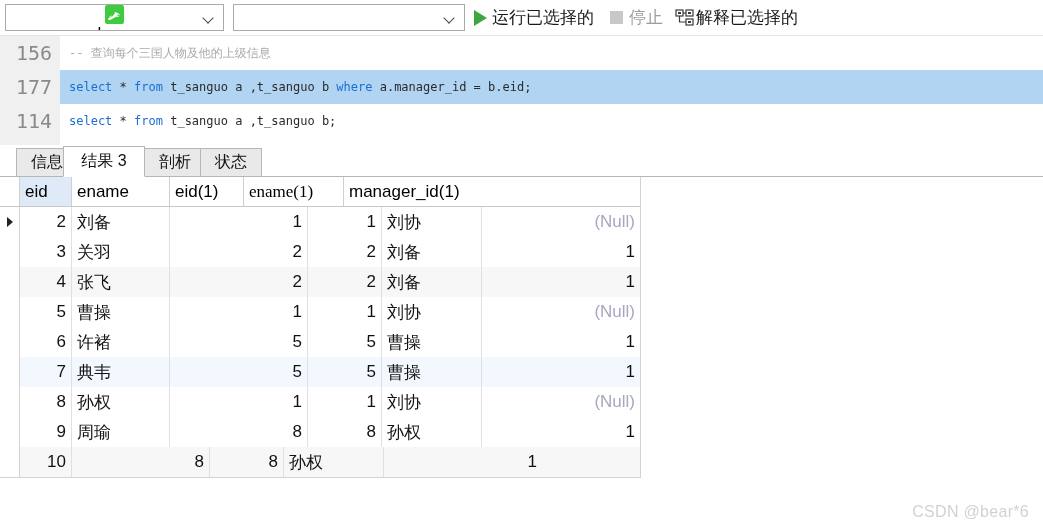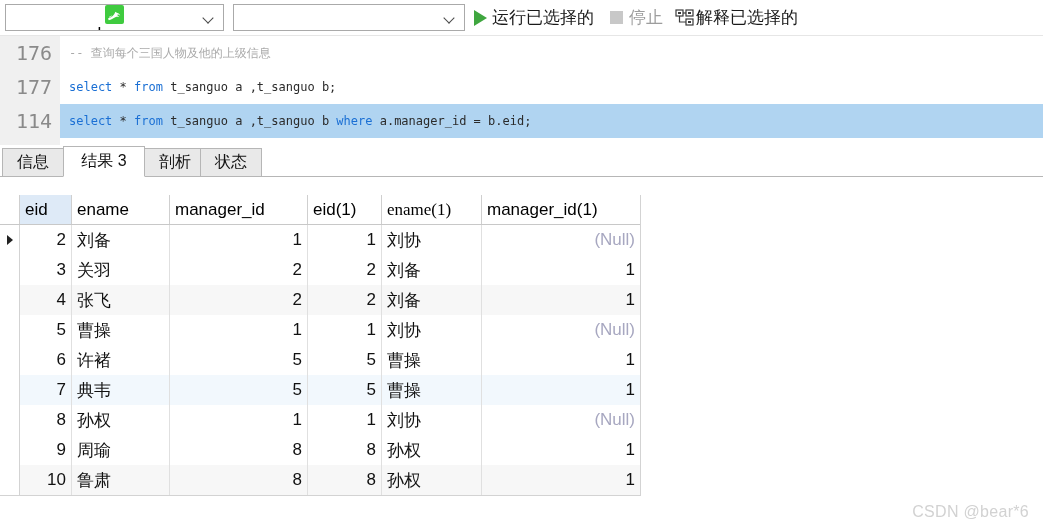--- a/index.html
+++ b/index.html
@@ -92,21 +92,21 @@
     padding:0 10px;cursor:default;
   }
   .tab.active{
     background:#ffffff;border-bottom:1px solid #ffffff;top:1px;height:31px;z-index:2;
   }
 
   
   .grid{
     position:absolute;left:0;top:177px;width:641px;
     border-right:1px solid #d3d3d3;border-bottom:1px solid #d3d3d3;
-    box-sizing:border-box;background:#fff;margin-top:18px;
+    box-sizing:border-box;background:#fff;
   }
   .grow{display:flex;height:30px;box-sizing:border-box;}
   .grow.head{height:30px;border-bottom:1px solid #c8c8c8;}
   .gcell{
     box-sizing:border-box;border-right:1px solid #e0e0e0;
     font-size:17px;color:#111;display:flex;align-items:center;
     padding:0 5px;overflow:hidden;white-space:nowrap;
   }
   .grow.head .gcell{
     background:#ffffff;border-right:1px solid #cfcfcf;color:#000;
@@ -185,52 +185,51 @@
           <path d="M4.5 7 V13 H11" fill="none" stroke="#3a3a3a" stroke-width="1.2"></path>
           <path d="M8 4 H11" fill="none" stroke="#3a3a3a" stroke-width="1.2"></path>
         </svg>
       </span>
       <span>解释已选择的</span>
     </div>
   </div>
 
   <div class="editor">
     <div class="gutter" id="gutter">
-        <div class="ln">176</div>
+        <div class="ln">156</div>
         <div class="ln">177</div>
         <div class="ln">114</div>
       </div>
     <div class="code" id="code">
         <div class="cl"><span class="tok-c">-- 查询每个三国人物及他的上级信息</span></div>
+        <div class="cl sel"><span class="tok-k">select</span><span class="tok-p"> * </span><span class="tok-k">from</span><span class="tok-p"> t_sanguo a ,t_sanguo b </span><span class="tok-k">where</span><span class="tok-p"> a.manager_id = b.eid;</span></div>
         <div class="cl"><span class="tok-k">select</span><span class="tok-p"> * </span><span class="tok-k">from</span><span class="tok-p"> t_sanguo a ,t_sanguo b;</span></div>
-        <div class="cl sel"><span class="tok-k">select</span><span class="tok-p"> * </span><span class="tok-k">from</span><span class="tok-p"> t_sanguo a ,t_sanguo b </span><span class="tok-k">where</span><span class="tok-p"> a.manager_id = b.eid;</span></div>
       </div>
   </div>
 
   <div class="tabstrip" id="tabstrip">
-      <div class="tab" style="left: 2px; width: 62px;">
+      <div class="tab" style="left: 16px; width: 62px;">
         <span>信息</span>
       </div>
       <div class="tab active" style="left: 63px; width: 82px;">
         <span>结果 3</span>
       </div>
       <div class="tab" style="left: 144px; width: 62px;">
         <span>剖析</span>
       </div>
       <div class="tab" style="left: 200px; width: 62px;">
         <span>状态</span>
       </div>
     </div>
 
   <div class="grid" id="grid">
       <div class="grow head">
         <div class="marker"></div>
         <div class="gcell c-eid hsel">eid</div>
         <div class="gcell c-ename">ename</div>
-        <div class="gcell c-mid">manager_id</div>
         <div class="gcell c-eid1">eid(1)</div>
         <div class="gcell c-ename1">ename(1)</div>
         <div class="gcell c-mid1">manager_id(1)</div>
       </div>
       <div class="grow cur">
         <div class="marker"></div>
         <div class="gcell c-eid num">2</div>
         <div class="gcell c-ename txt">刘备</div>
         <div class="gcell c-mid num">1</div>
         <div class="gcell c-eid1 num">1</div>
@@ -296,21 +295,20 @@
         <div class="gcell c-eid num">9</div>
         <div class="gcell c-ename txt">周瑜</div>
         <div class="gcell c-mid num">8</div>
         <div class="gcell c-eid1 num">8</div>
         <div class="gcell c-ename1 txt">孙权</div>
         <div class="gcell c-mid1 num">1</div>
       </div>
       <div class="grow stripe">
         <div class="marker"></div>
         <div class="gcell c-eid num">10</div>
-        <div class="gcell c-ename txt">鲁肃</div>
         <div class="gcell c-mid num">8</div>
         <div class="gcell c-eid1 num">8</div>
         <div class="gcell c-ename1 txt">孙权</div>
         <div class="gcell c-mid1 num">1</div>
       </div>
     </div>
 
   <div class="watermark">CSDN @bear*6</div>
 </div>
 

